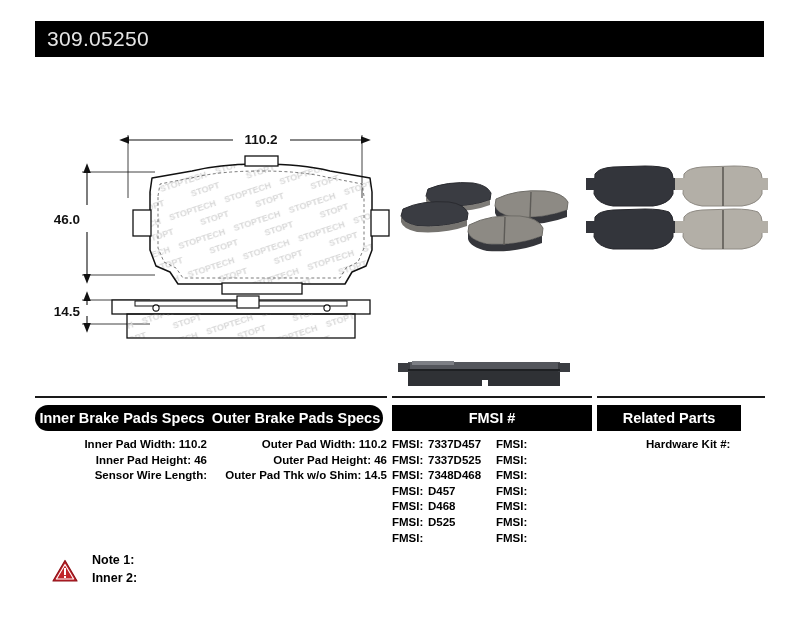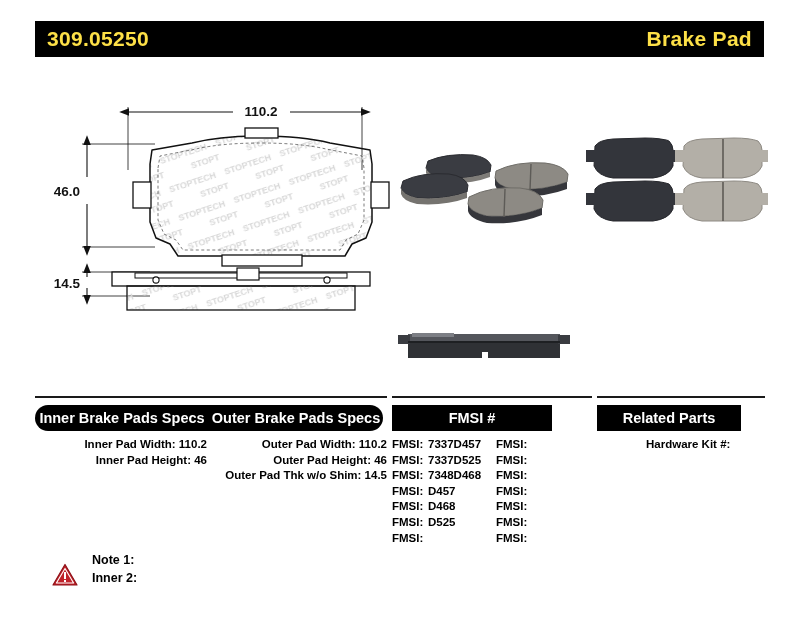--- a/index.html
+++ b/index.html
@@ -11,26 +11,26 @@
   }
 
   
   .header-bar{
     position:absolute;left:35px;top:21px;width:729px;height:36px;
     background:#000;
     display:flex;align-items:center;justify-content:space-between;
     padding:0 12px;box-sizing:border-box;
   }
   .header-bar .h-text{
-    color:#fde047;font-weight:bold;font-size:21px;letter-spacing:.3px;
+    color:#e5e5e5;font-weight:normal;font-size:21px;letter-spacing:.3px;
     white-space:nowrap;
   }
 
   
-  .drawing{position:absolute;left:0;top:44px;width:716px;height:330px;}
+  .drawing{position:absolute;left:0;top:72px;width:716px;height:330px;}
 
   svg.tech{position:absolute;left:0;top:0;}
 
   
   .photo-group{position:absolute;}
   .photo-a{left:395px;top:95px;width:190px;height:90px;}
   .photo-b{left:583px;top:92px;width:185px;height:92px;}
   .photo-c{left:398px;top:278px;width:172px;height:50px;}
 
   
@@ -38,45 +38,44 @@
   .rule{position:absolute;top:0;height:2px;background:#1a1a1a;}
   .rule.r1{left:0;width:352px;}
   .rule.r2{left:357px;width:200px;}
   .rule.r3{left:562px;width:168px;}
 
   .hdr-band{position:absolute;top:9px;height:26px;background:#000;
             display:flex;align-items:center;justify-content:center;}
   .hdr-band span{color:#fff;font-weight:bold;font-size:14.5px;white-space:nowrap;}
   .hb1{left:0;width:348px;display:flex;border-radius:13px;}
   .hb1 .half{flex:1;display:flex;align-items:center;justify-content:center;}
-  .hb2{left:357px;width:160px;}
+  .hb2{left:357px;width:200px;}
   .hb3{left:562px;width:144px;}
 
   .col-body{position:absolute;top:41px;font-size:11.5px;font-weight:bold;line-height:15.6px;}
   .cb-inner{left:0;width:172px;text-align:right;}
   .cb-outer{left:178px;width:174px;text-align:right;}
   .cb-fmsi{left:357px;width:200px;}
   .cb-related{left:567px;width:163px;margin-left:44px;}
 
   .fmsi-row{display:flex;height:15.6px;}
   .fmsi-row .lbl{width:36px;}
   .fmsi-row .val{width:68px;}
   .fmsi-row .lbl2{width:40px;}
 
   
-  .notes{position:absolute;left:52px;top:552px;display:flex;align-items:flex-end;}
+  .notes{position:absolute;left:52px;top:552px;display:flex;align-items:center;}
   .warn-icon{width:26px;height:24px;margin-top:3px;flex:0 0 auto;}
   .note-lines{margin-left:14px;font-size:12.5px;font-weight:bold;line-height:17.5px;}
 </style>
 </head>
 <body>
 
 <div class="header-bar">
   <span class="h-text">309.05250</span>
-  <span class="h-text">Brake Pad</span>
 </div>
 
 <div class="drawing">
 
   <svg class="tech" width="800" height="330">
     <defs>
       <pattern id="wm" width="58" height="30" patternUnits="userSpaceOnUse" patternTransform="rotate(-18)">
         <text x="0" y="14" font-family="Liberation Sans, sans-serif" font-size="9" font-weight="bold" fill="#d8d8d8">STOPTECH</text>
         <text x="28" y="28" font-family="Liberation Sans, sans-serif" font-size="9" font-weight="bold" fill="#d8d8d8">STOPTECH</text>
       </pattern>
@@ -219,20 +218,21 @@
     <span>FMSI #</span>
   </div>
 
   <div class="hdr-band hb3">
     <span>Related Parts</span>
   </div>
 
   <div class="col-body cb-inner">
     <div>Inner Pad Width: 110.2</div>
     <div>Inner Pad Height: 46</div>
+    <div>Sensor Wire Length:</div>
   </div>
 
   <div class="col-body cb-outer">
     <div>Outer Pad Width: 110.2</div>
     <div>Outer Pad Height: 46</div>
     <div>Outer Pad Thk w/o Shim: 14.5</div>
   </div>
 
   <div class="col-body cb-fmsi">
     <div class="fmsi-row">

